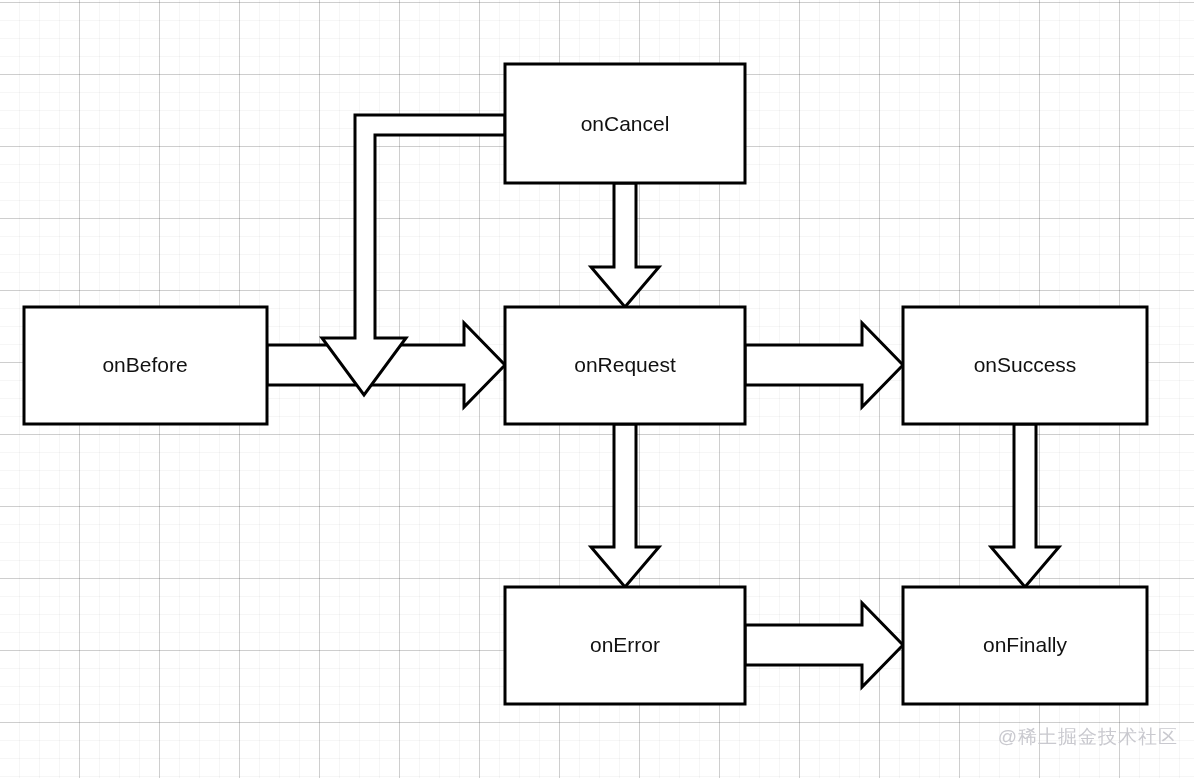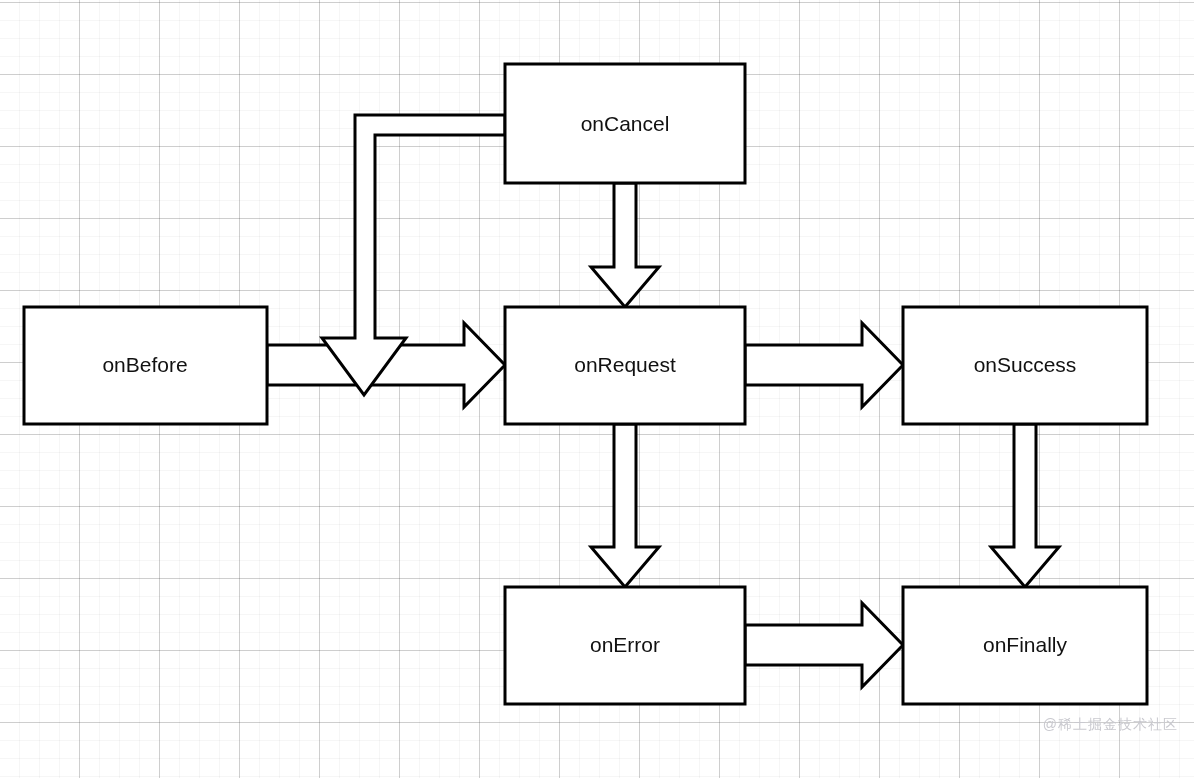--- a/index.html
+++ b/index.html
@@ -56,23 +56,23 @@
   }
   .block-arrow {
     fill: #ffffff;
     stroke: #000000;
     stroke-width: 3;
     stroke-linejoin: miter;
   }
   .watermark {
     position: absolute;
     right: 16px;
-    bottom: 44px;
+    bottom: 28px;
     font-family: "Liberation Sans", sans-serif;
-    font-size: 14px;
+    font-size: 19px;
     color: #c9c9cf;
     letter-spacing: 1px;
     white-space: nowrap;
     user-select: none;
   }
 </style>
 </head>
 <body>
 
 <div id="canvas">

